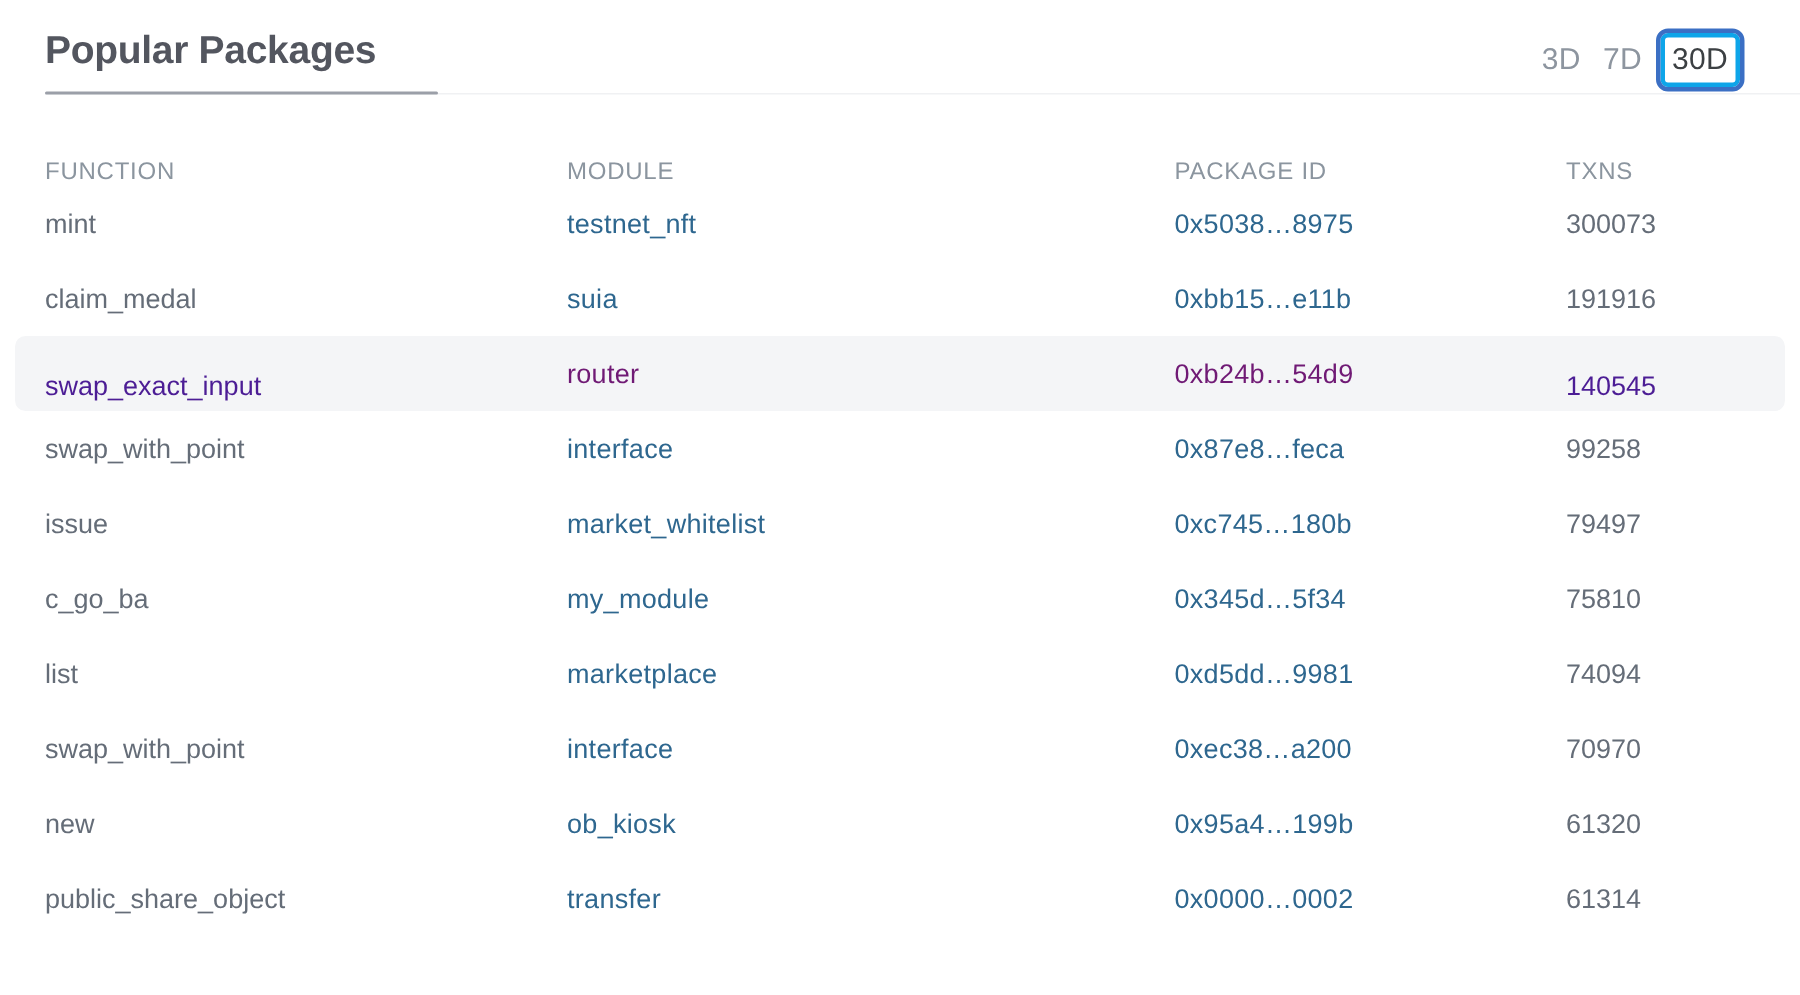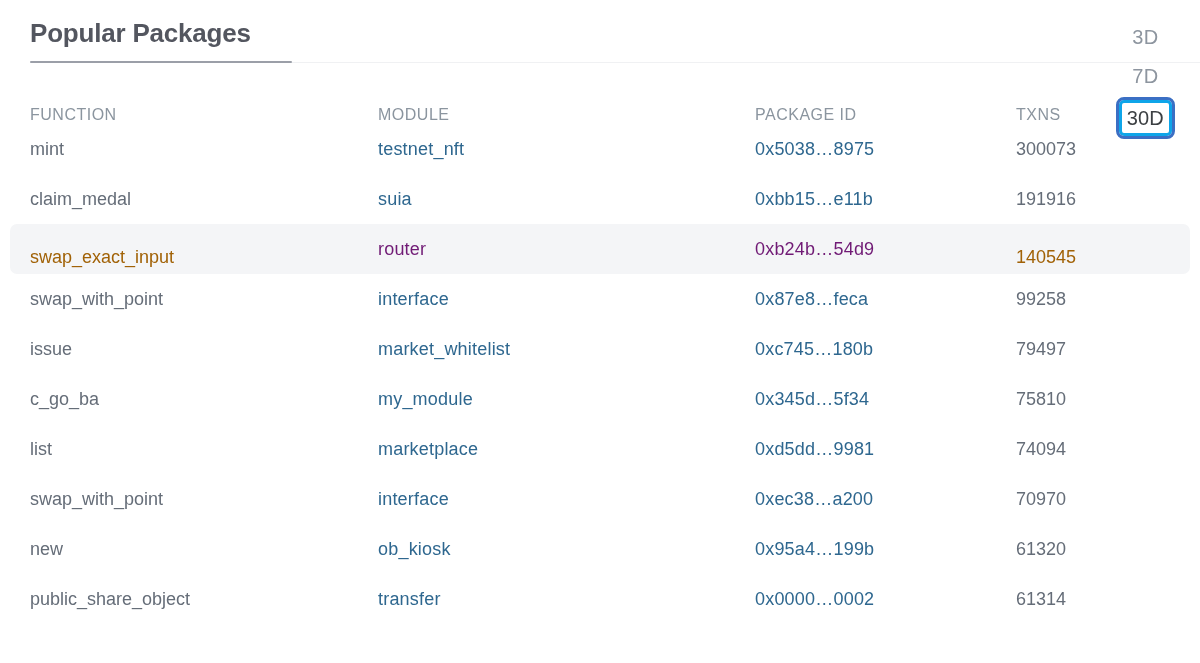--- a/index.html
+++ b/index.html
@@ -59,26 +59,25 @@
     left: 30px;
     top: 61px;
     width: 262px;
     height: 2px;
     background: #9b9fa8;
     border-radius: 1px;
   }
 
   .range-group {
     position: absolute;
-    right: 28px;
+    right: 40px;
     top: 22px;
     display: flex;
     align-items: center;
     gap: 9px;
-    flex-direction: column;
   }
 
   .range-btn {
     font-size: 20px;
     font-weight: normal;
     color: #8d959f;
     background: transparent;
     border: none;
     padding: 2px 3px;
     line-height: 26px;
@@ -115,21 +114,21 @@
     padding-top: 10px;
     align-items: flex-end;
   }
 
   .row.highlight {
     background: #f4f5f7;
   }
 
   .col-function { width: 348px; flex: 0 0 348px; }
   .col-module   { width: 377px; flex: 0 0 377px; }
-  .col-package  { width: 261px; flex: 0 0 261px; }
+  .col-package  { width: 261px; flex: 0 0 261px; margin-left: 28px; }
   .col-txns     { flex: 1 1 auto; }
 
   .th {
     font-size: 16px;
     font-weight: normal;
     color: #8b959f;
     letter-spacing: 0.5px;
   }
 
   .cell-function {
@@ -147,21 +146,21 @@
     cursor: pointer;
   }
 
   .cell-txns {
     font-size: 18px;
     color: #656d78;
   }
 
   .row.highlight .cell-function,
   .row.highlight .cell-txns {
-    color: #a16207;
+    color: #4c1d95;
     margin-top: 16px;
   }
   .row.highlight .cell-module,
   .row.highlight .cell-package {
     color: #701a75;
   }
 </style>
 </head>
 <body>
 

